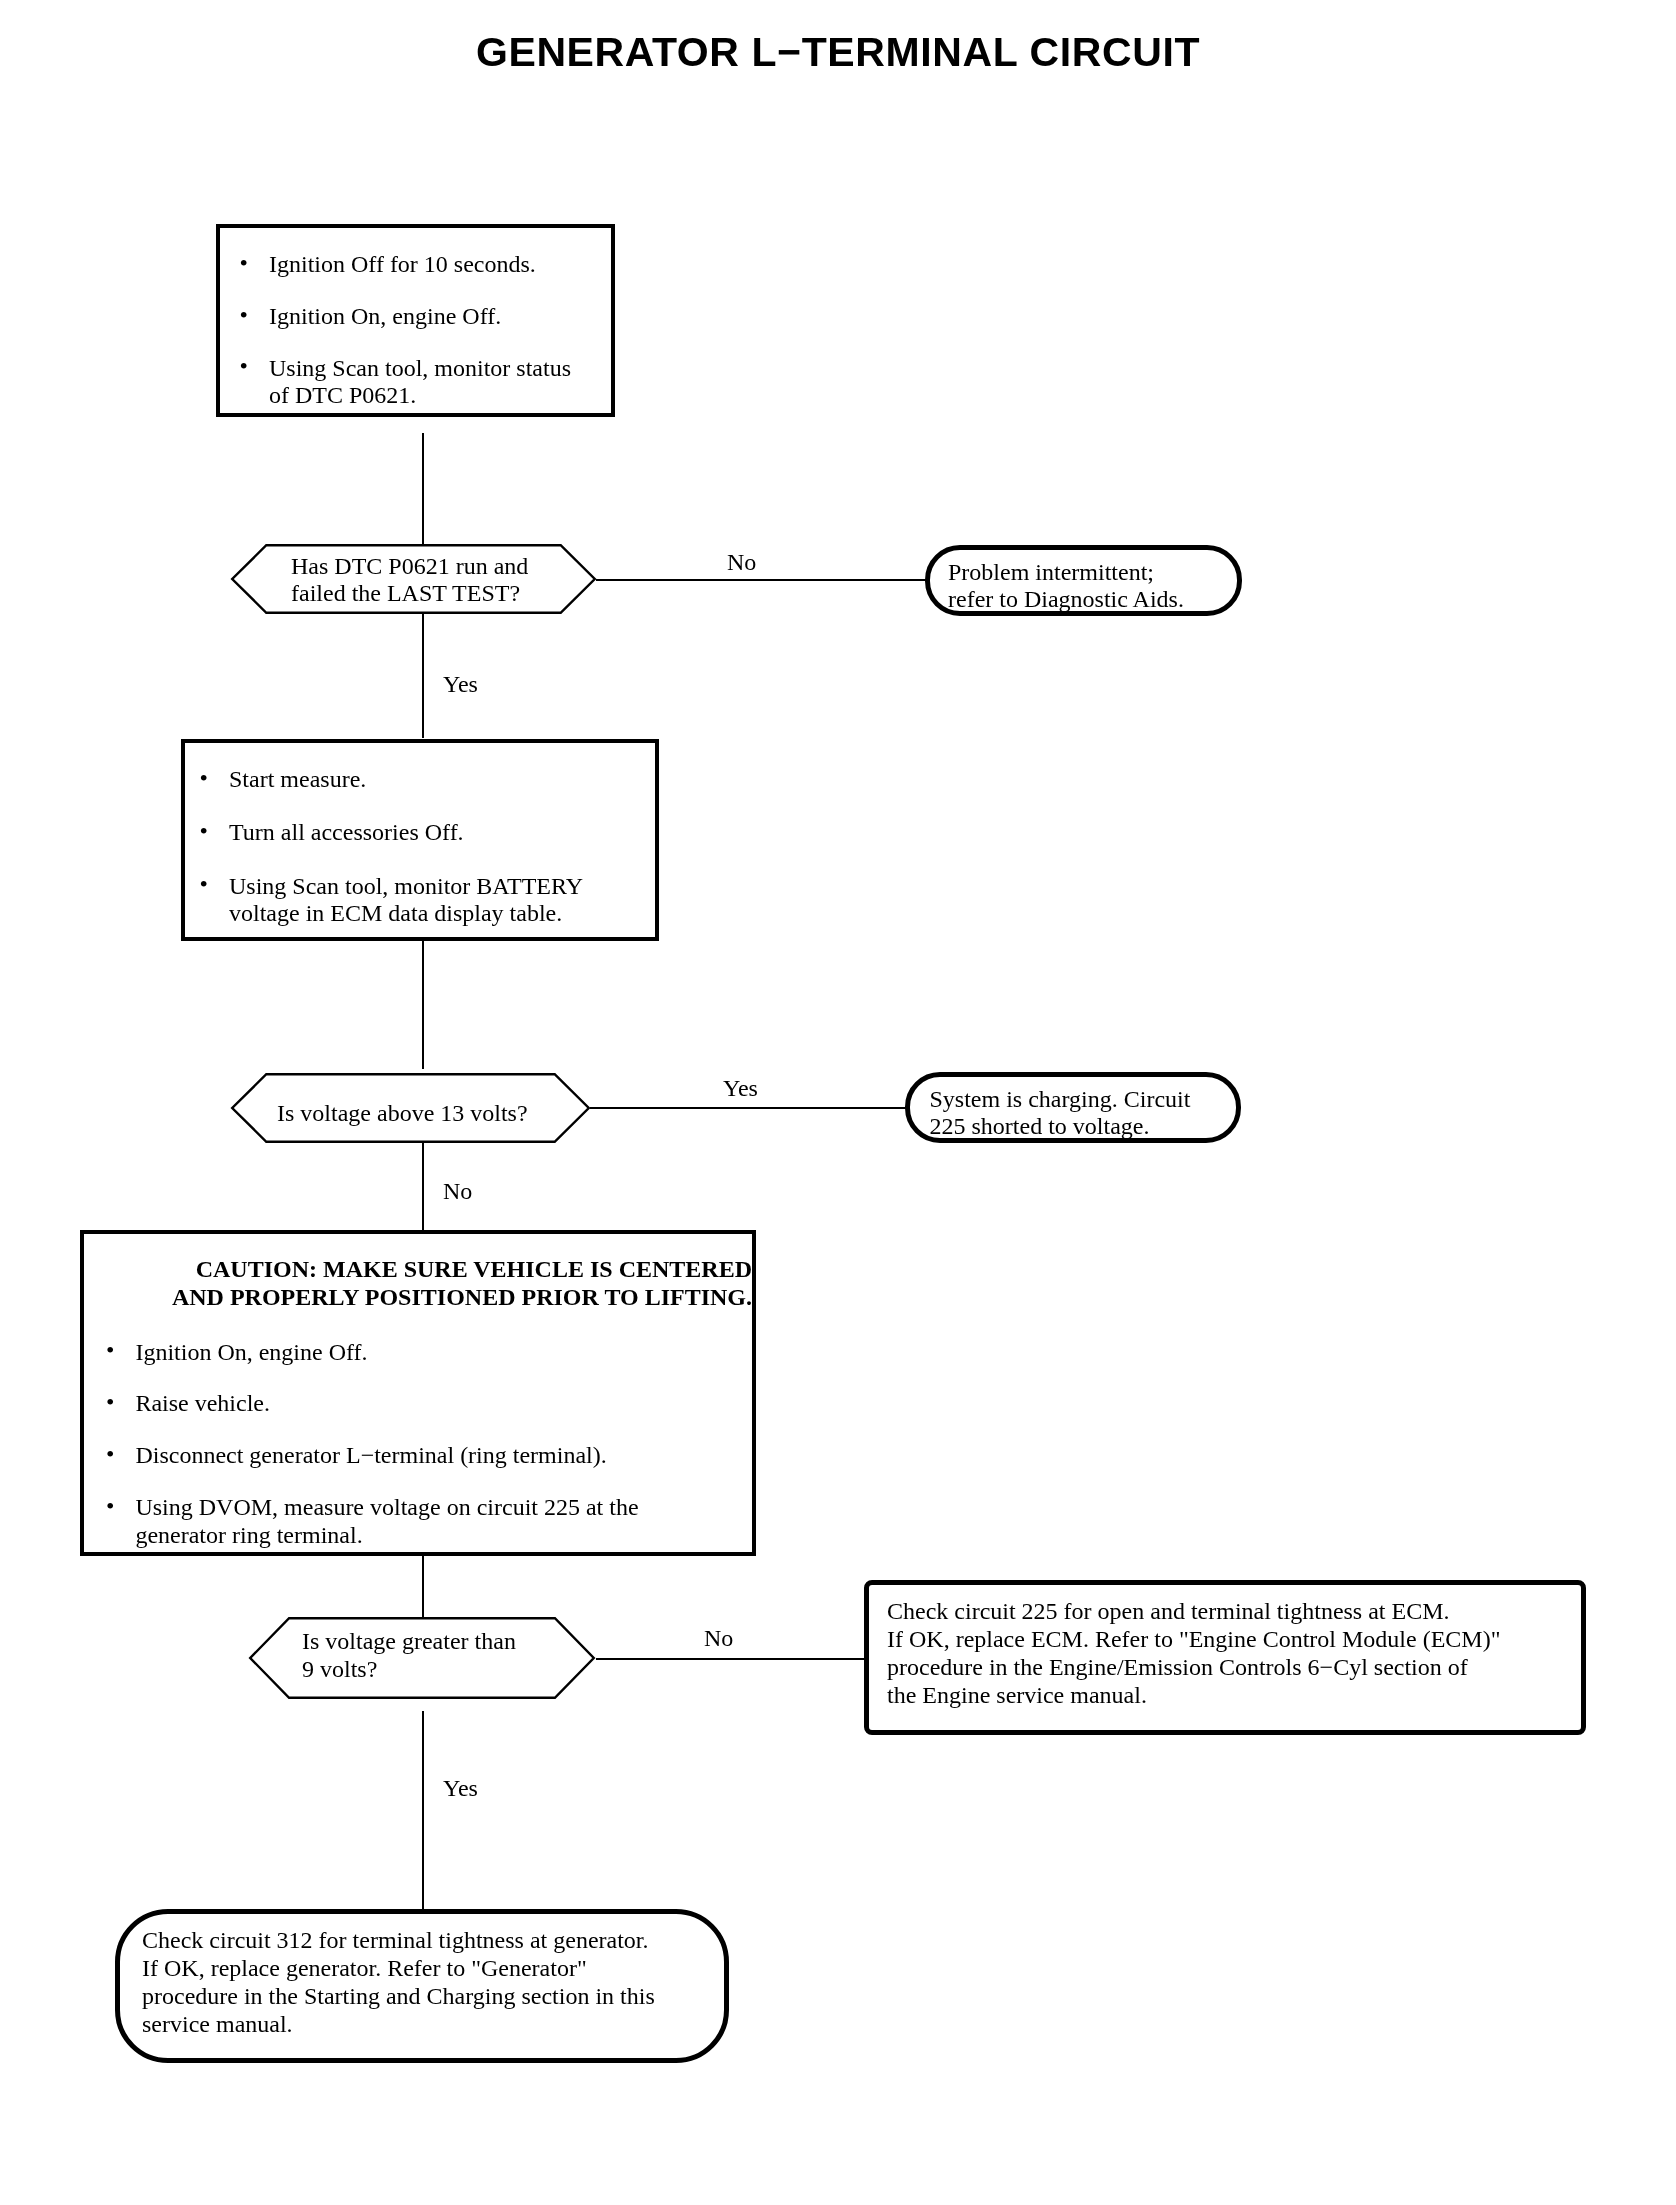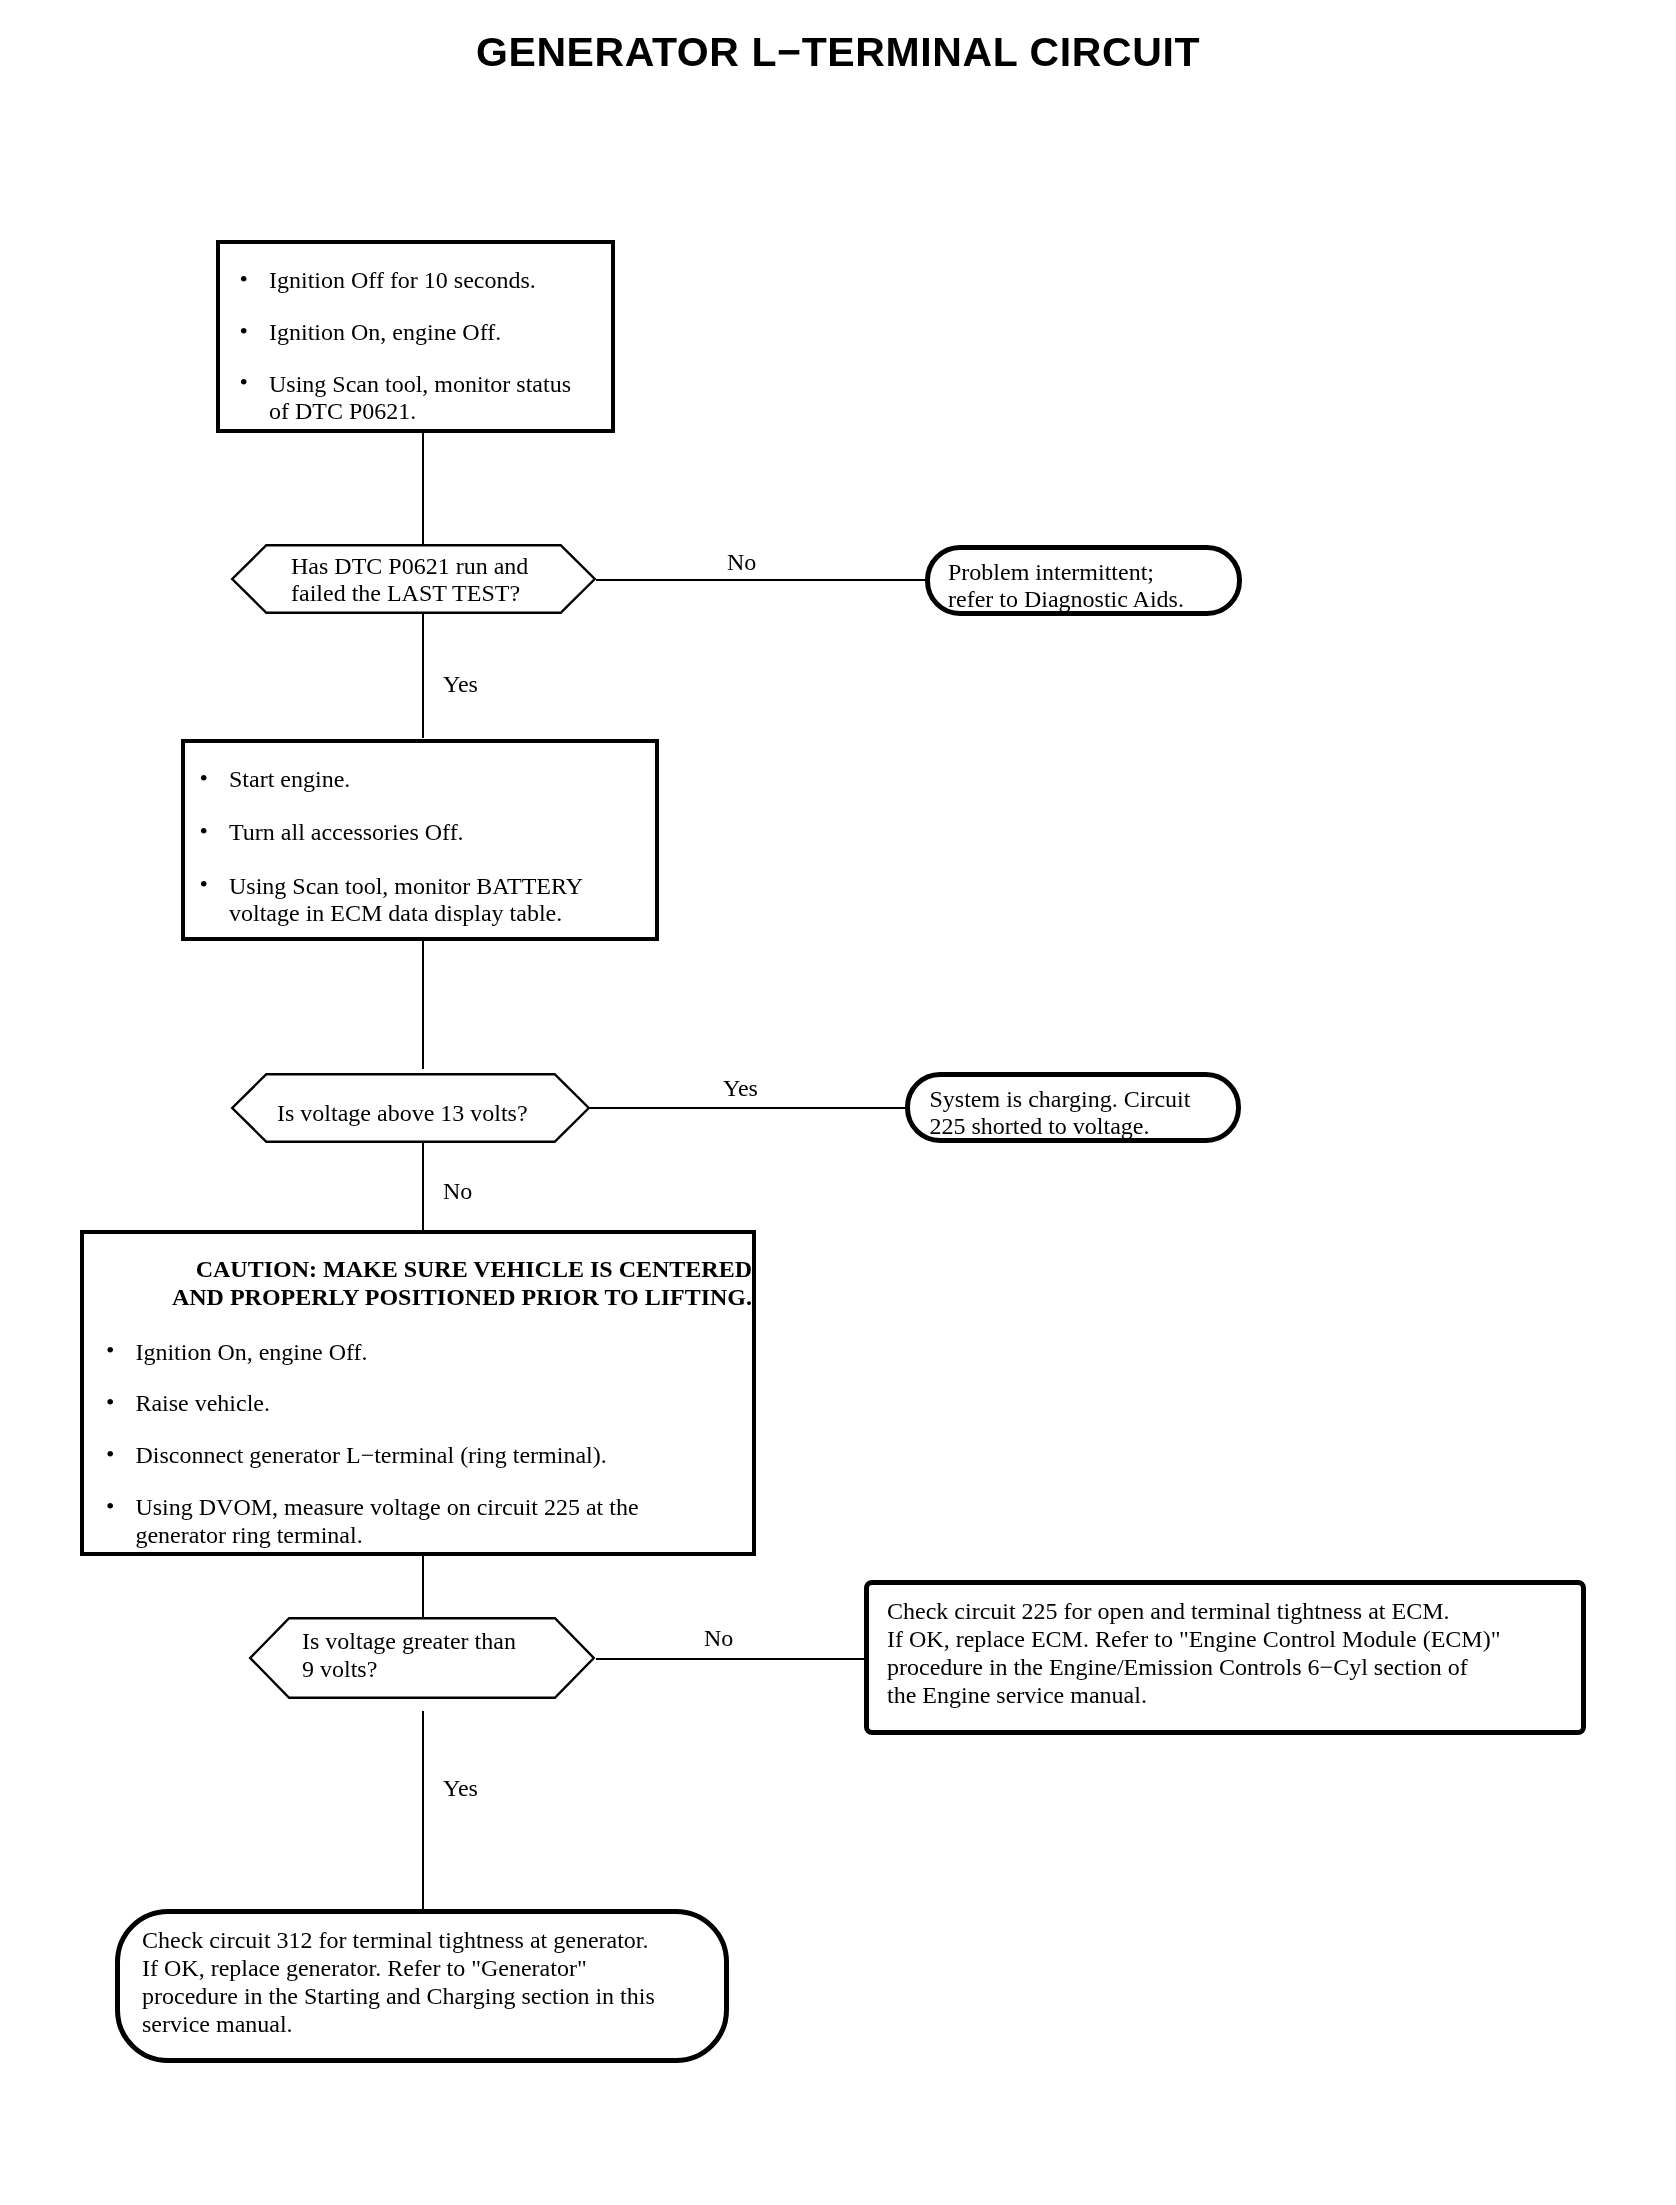--- a/index.html
+++ b/index.html
@@ -127,21 +127,21 @@
 
   <div class="vline" style="left:422px; top:1711px; height:201px;"></div>
 
   <div class="branch-label" style="left:727px; top:550px;">No</div>
   <div class="branch-label" style="left:443px; top:672px;">Yes</div>
   <div class="branch-label" style="left:723px; top:1076px;">Yes</div>
   <div class="branch-label" style="left:443px; top:1179px;">No</div>
   <div class="branch-label" style="left:704px; top:1626px;">No</div>
   <div class="branch-label" style="left:443px; top:1776px;">Yes</div>
 
-  <div class="node proc-box" style="left:216px; top:240px; width:399px; height:193px;">
+  <div class="node proc-box" style="left:216px; top:224px; width:399px; height:193px;">
     <ul class="bullets" style="margin:23px 0 0 11px;">
       <li style="margin-bottom:24px;">Ignition Off for 10 seconds.</li>
       <li style="margin-bottom:24px;">Ignition On, engine Off.</li>
       <li>Using Scan tool, monitor status
 of DTC P0621.</li>
     </ul>
   </div>
 
   <div class="hex" style="left:231px; top:544px; width:365px; height:70px;">
     <svg width="365" height="70" viewBox="0 0 600 115">
@@ -151,21 +151,21 @@
 failed  the LAST TEST?</div>
   </div>
 
   <div class="node term-box" style="left:925px; top:545px; width:317px; height:71px; border-radius:35px;">
     <div class="node-body" style="margin:8.5px 0 0 18px;">Problem intermittent;
 refer to Diagnostic Aids.</div>
   </div>
 
   <div class="node proc-box" style="left:181px; top:739px; width:478px; height:202px;">
     <ul class="bullets" style="margin:23px 0 0 6px;">
-      <li style="margin-bottom:25.5px;">Start engine.</li>
+      <li style="margin-bottom:25.5px;">Start measure.</li>
       <li style="margin-bottom:25.5px;">Turn all accessories Off.</li>
       <li>Using Scan tool, monitor BATTERY
 voltage in ECM data display table.</li>
     </ul>
   </div>
 
   <div class="hex" style="left:231px; top:1073px; width:359px; height:70px;">
     <svg width="359" height="70" viewBox="0 0 590 115">
       <polygon points="58,2 532,2 588,57.5 532,113 58,113 2,57.5" fill="#ffffff" stroke="#000000" stroke-width="4"></polygon>
     </svg>

